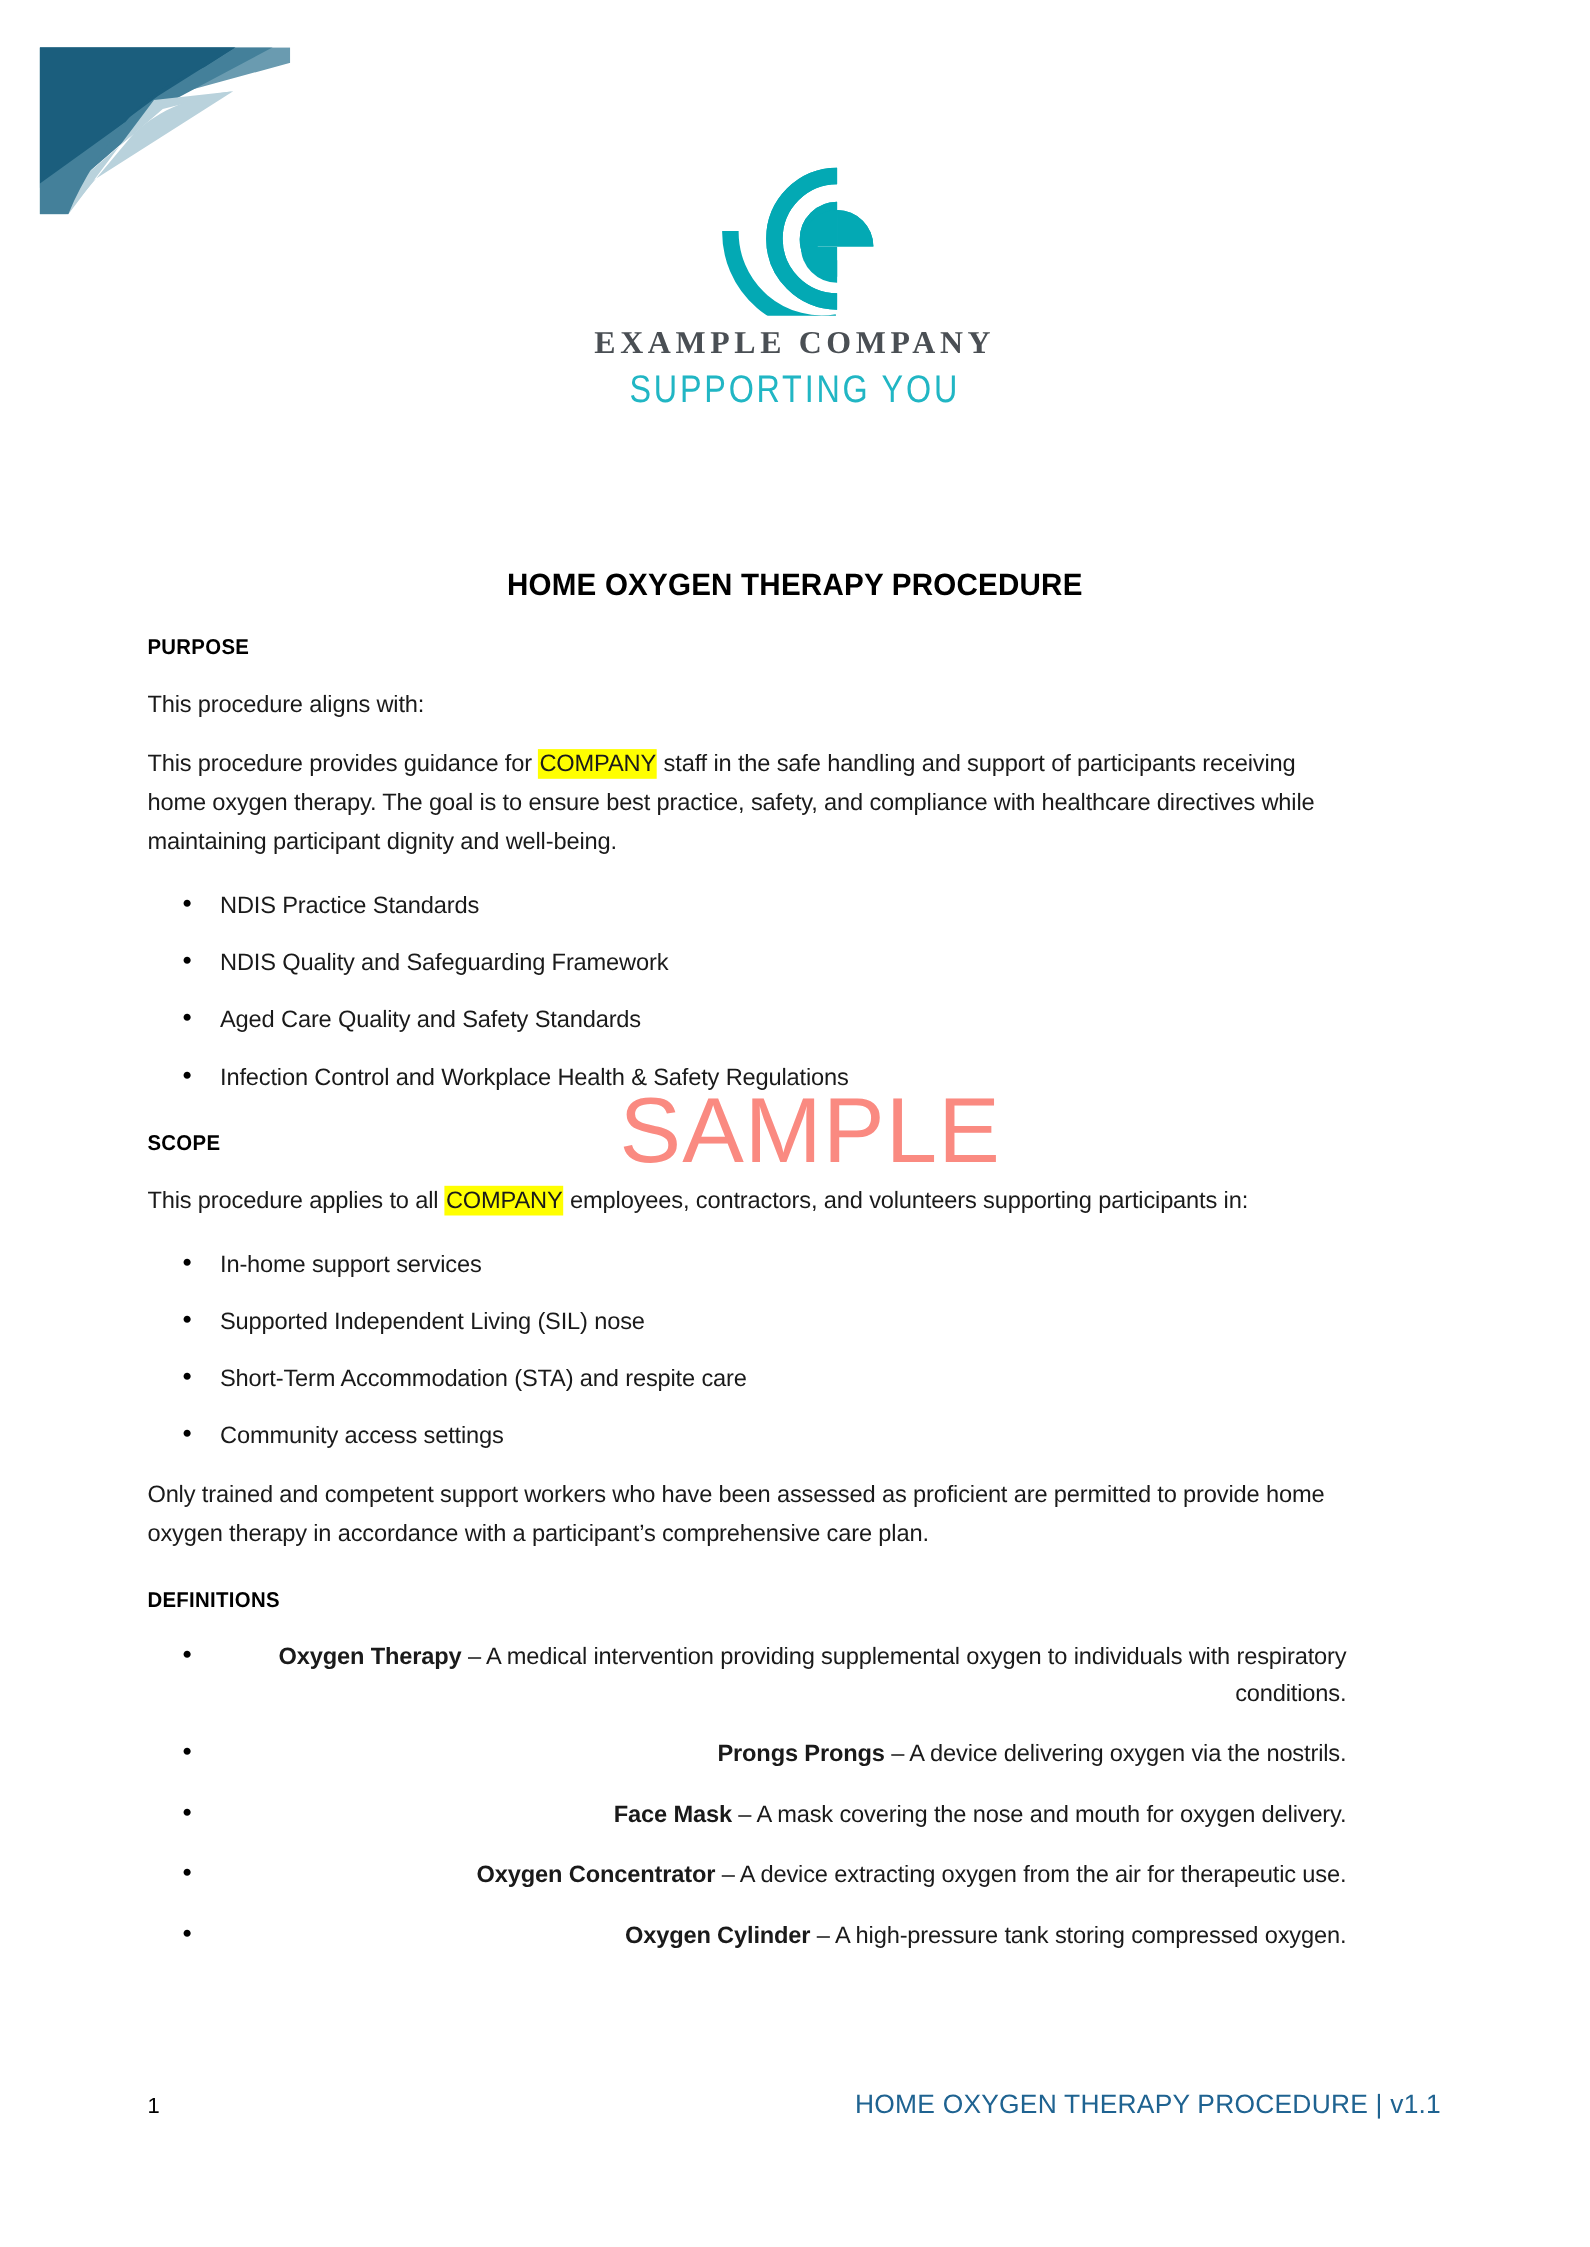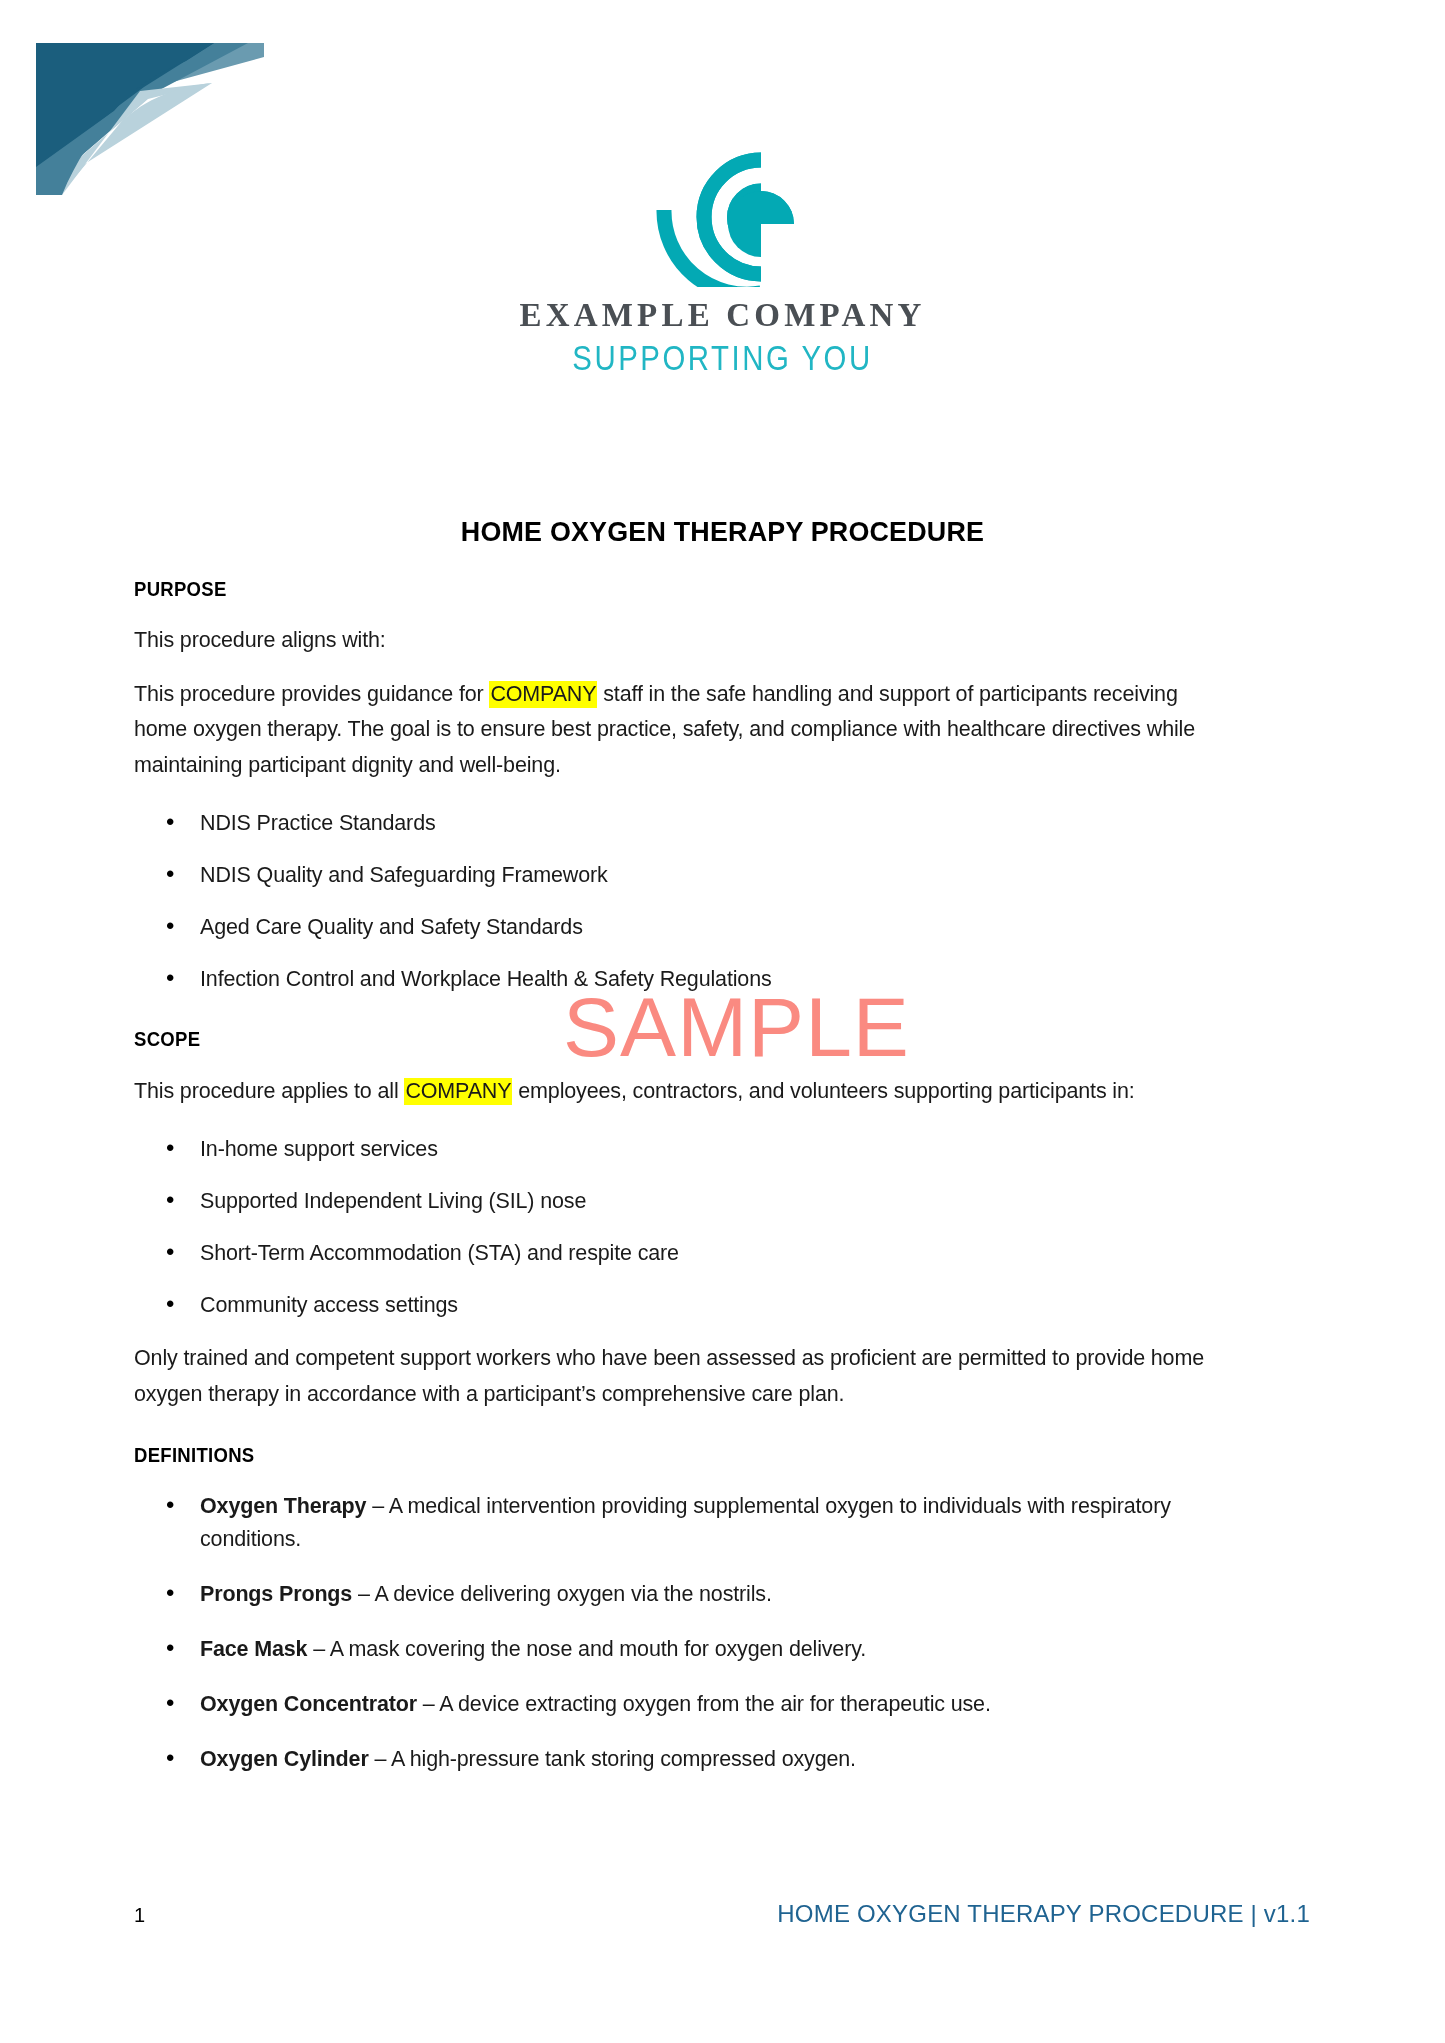--- a/index.html
+++ b/index.html
@@ -39,21 +39,21 @@
     width: 1445px;
     text-align: center;
   }
   .logo-mark {
     display: block;
     margin: 0 auto;
   }
   .brand-name {
     font-family: "Liberation Serif", serif;
     font-weight: 700;
-    font-size: 33px;
+    font-size: 29px;
     letter-spacing: 4.2px;
     color: #4a4f54;
     margin-top: 10px;
     line-height: 1.1;
     white-space: nowrap;
   }
   .brand-tagline {
     font-family: "Liberation Sans", sans-serif;
     font-weight: 400;
     font-size: 35px;
@@ -123,21 +123,21 @@
   }
   ul.bullets li::before {
     content: "\2022";
     position: absolute;
     left: 32px;
     top: -2px;
     font-size: 24px;
     line-height: 33px;
     color: #000;
   }
-  ul.bullets.definitions li { margin-bottom: 22px; }
+  ul.bullets.definitions li { margin-bottom: 22px; text-align: right; }
   ul.bullets li b { font-weight: 700; }
 
   .hl {
     background: #ffff00;
     padding: 1px 1px 2px 1px;
   }
 
   
   .watermark {
     position: absolute;

